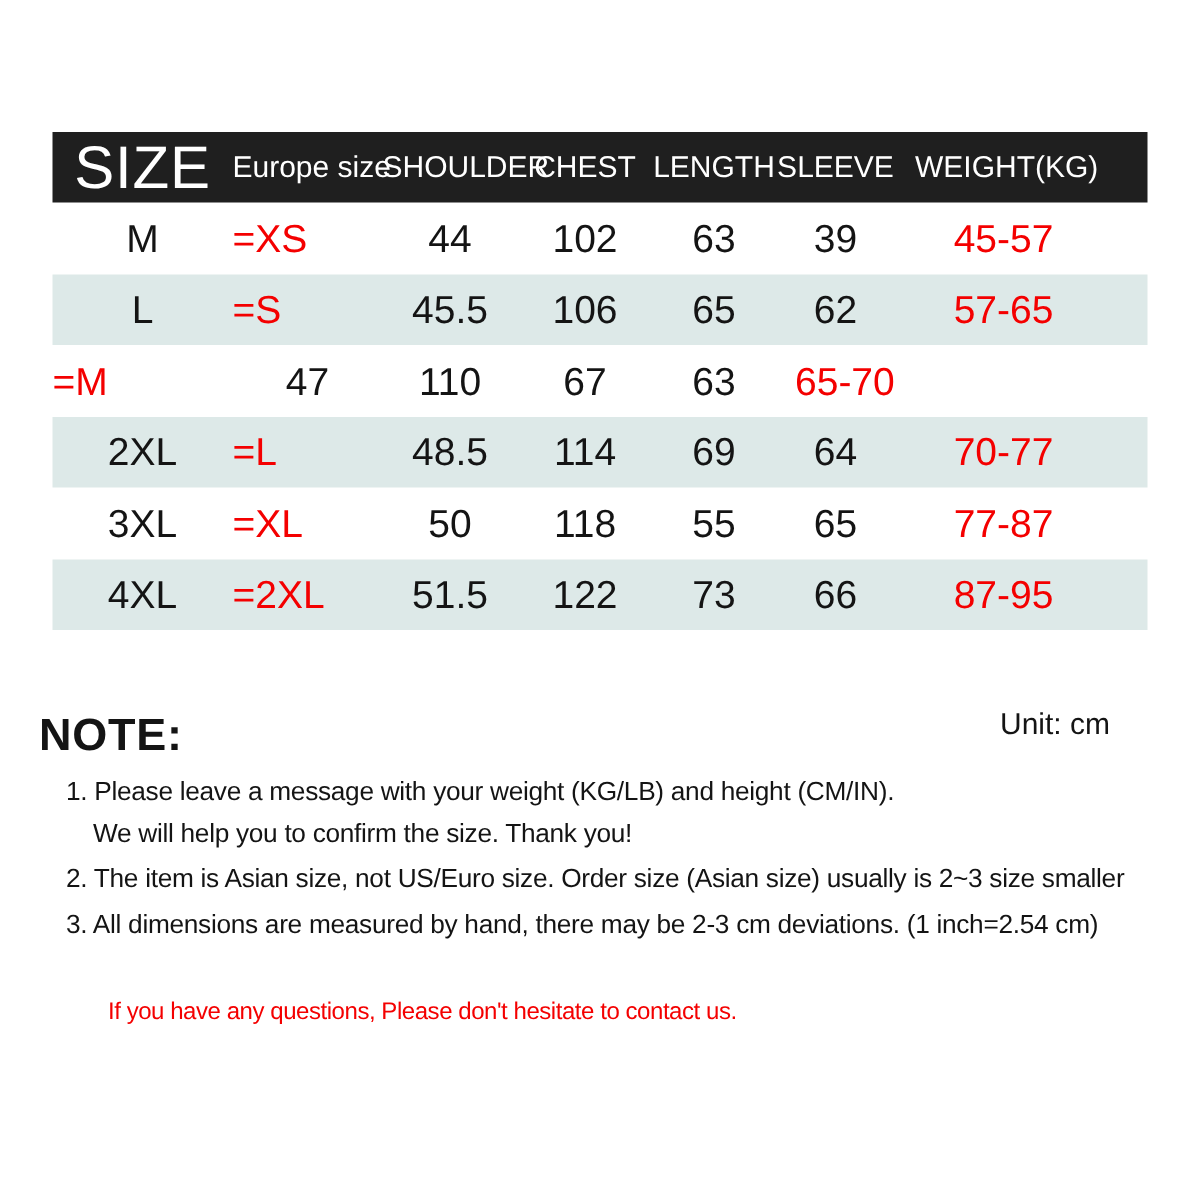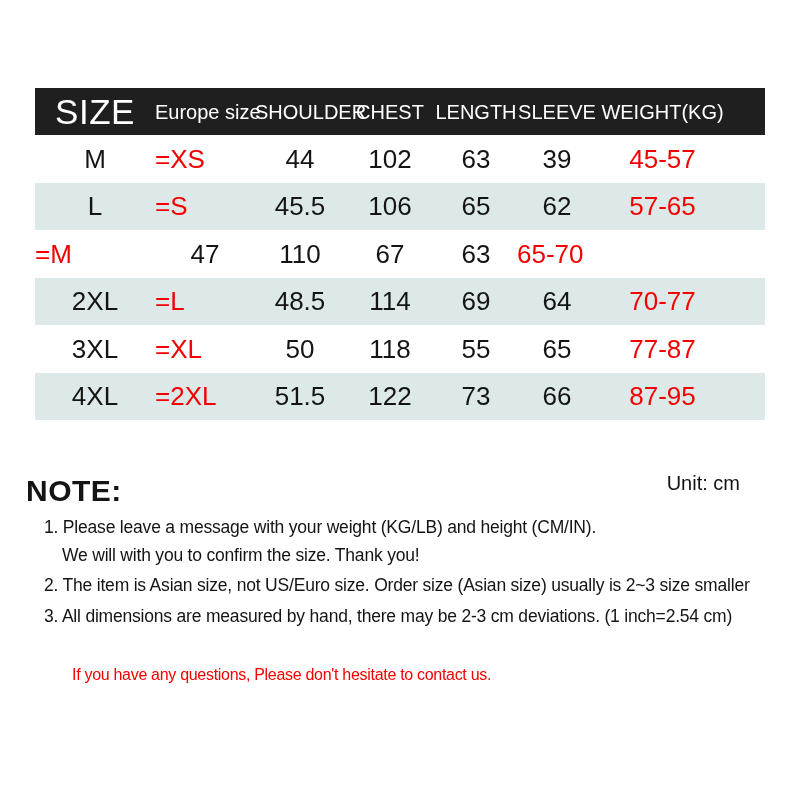--- a/index.html
+++ b/index.html
@@ -31,23 +31,23 @@
   }
   .t-body .t-row:nth-child(even) { background: var(--row_alt_bg, #dde9e8); }
   .cell {
     min-width: 0;
     white-space: nowrap;
     text-align: center;
     font-size: 26px;
     line-height: 1;
   }
   .c-europe { text-align: left; }
-  .c-weight { padding-right: 37px; }
+  .c-weight { padding-right: 37px; margin-left: 13px; }
   .t-head .cell { font-size: 20px; }
-  .t-head .c-size { font-size: 35px; letter-spacing: 0.5px; }
+  .t-head .c-size { font-size: 40px; letter-spacing: 0.5px; }
   .t-body .c-europe, .t-body .c-weight { color: var(--accent_red, #f40000); }
 
   
   .unit {
     position: absolute; top: 472px; right: 60px;
     font-size: 20px;
   }
   .note-heading {
     position: absolute; top: 474px; left: 26px;
     font-size: 30px; font-weight: bold;
@@ -142,18 +142,18 @@
     </div>
   </div>
 </div>
 
 <div class="unit">Unit: cm</div>
 
 <div class="note-heading">NOTE:</div>
 
 <div class="notes">
   <div class="note-line indent-num">1. Please leave a message with your weight (KG/LB) and height (CM/IN).</div>
-  <div class="note-line indent-cont">We will with you to confirm the size. Thank you!</div>
+  <div class="note-line indent-cont">We will help you to confirm the size. Thank you!</div>
   <div class="note-line indent-num gap-top">2. The item is Asian size, not US/Euro size. Order size (Asian size) usually is 2~3 size smaller</div>
   <div class="note-line indent-num gap-top">3. All dimensions are measured by hand, there may be 2-3 cm deviations. (1 inch=2.54 cm)</div>
 </div>
 
 <div class="contact">If you have any questions, Please don't hesitate to contact us.</div>
 
 </body></html>

